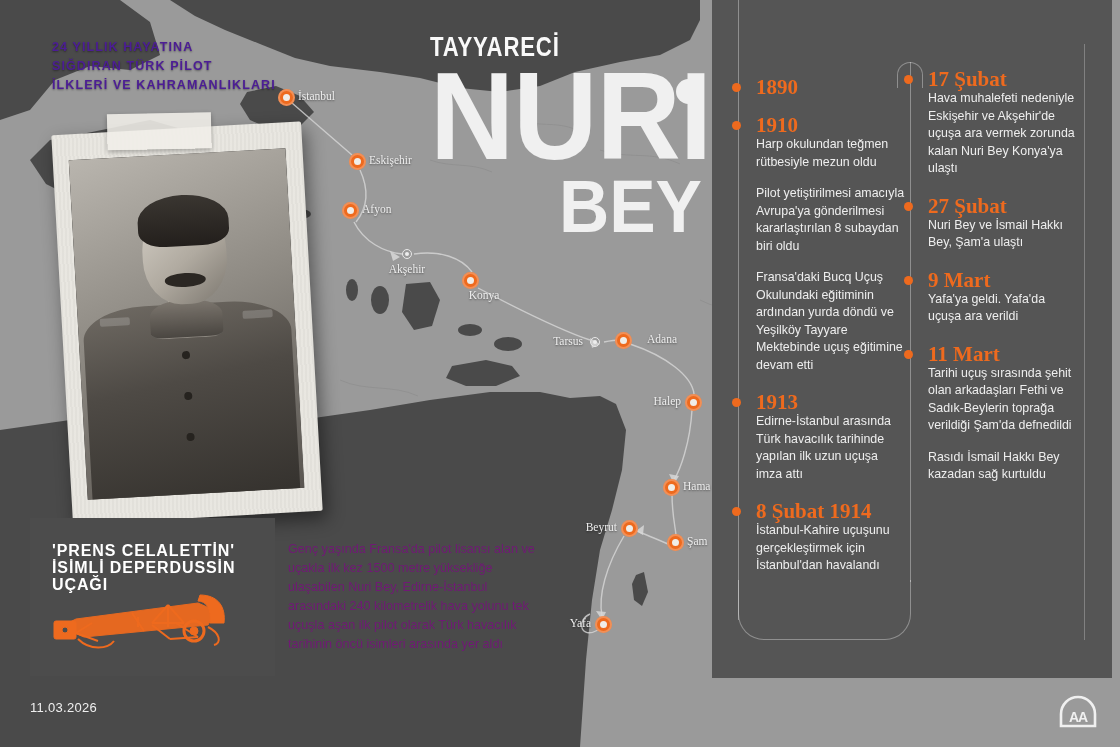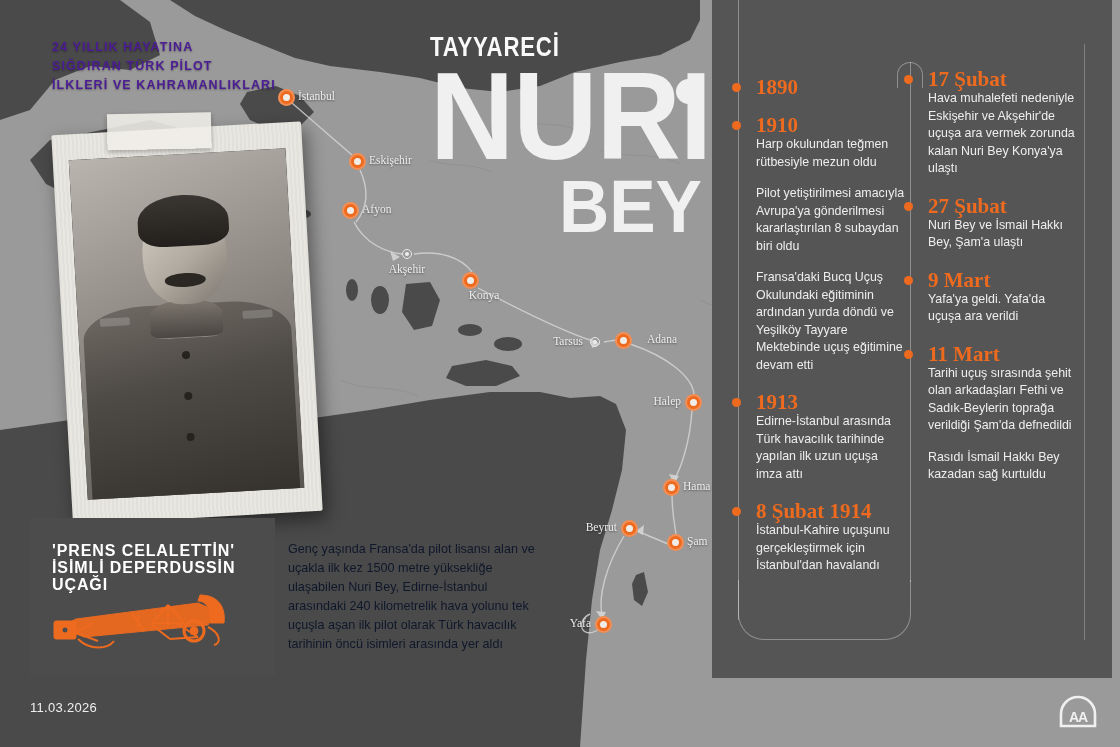--- a/index.html
+++ b/index.html
@@ -175,21 +175,21 @@
     color: #ffffff; font-size: 16px; font-weight: bold;
     letter-spacing: .9px; line-height: 17px;
     text-transform: uppercase;
   }
   #plane-svg { position: absolute; left: 18px; top: 75px; }
 
   
   #lead {
     position: absolute; left: 288px; top: 540px;
     width: 252px;
-    color: #0f172a;
+    color: #701a75;
     font-size: 12.6px;
     line-height: 19px;
   }
 
   
   #panel {
     position: absolute;
     left: 712px; top: 0px;
     width: 400px; height: 678px;
     background: #555555;

